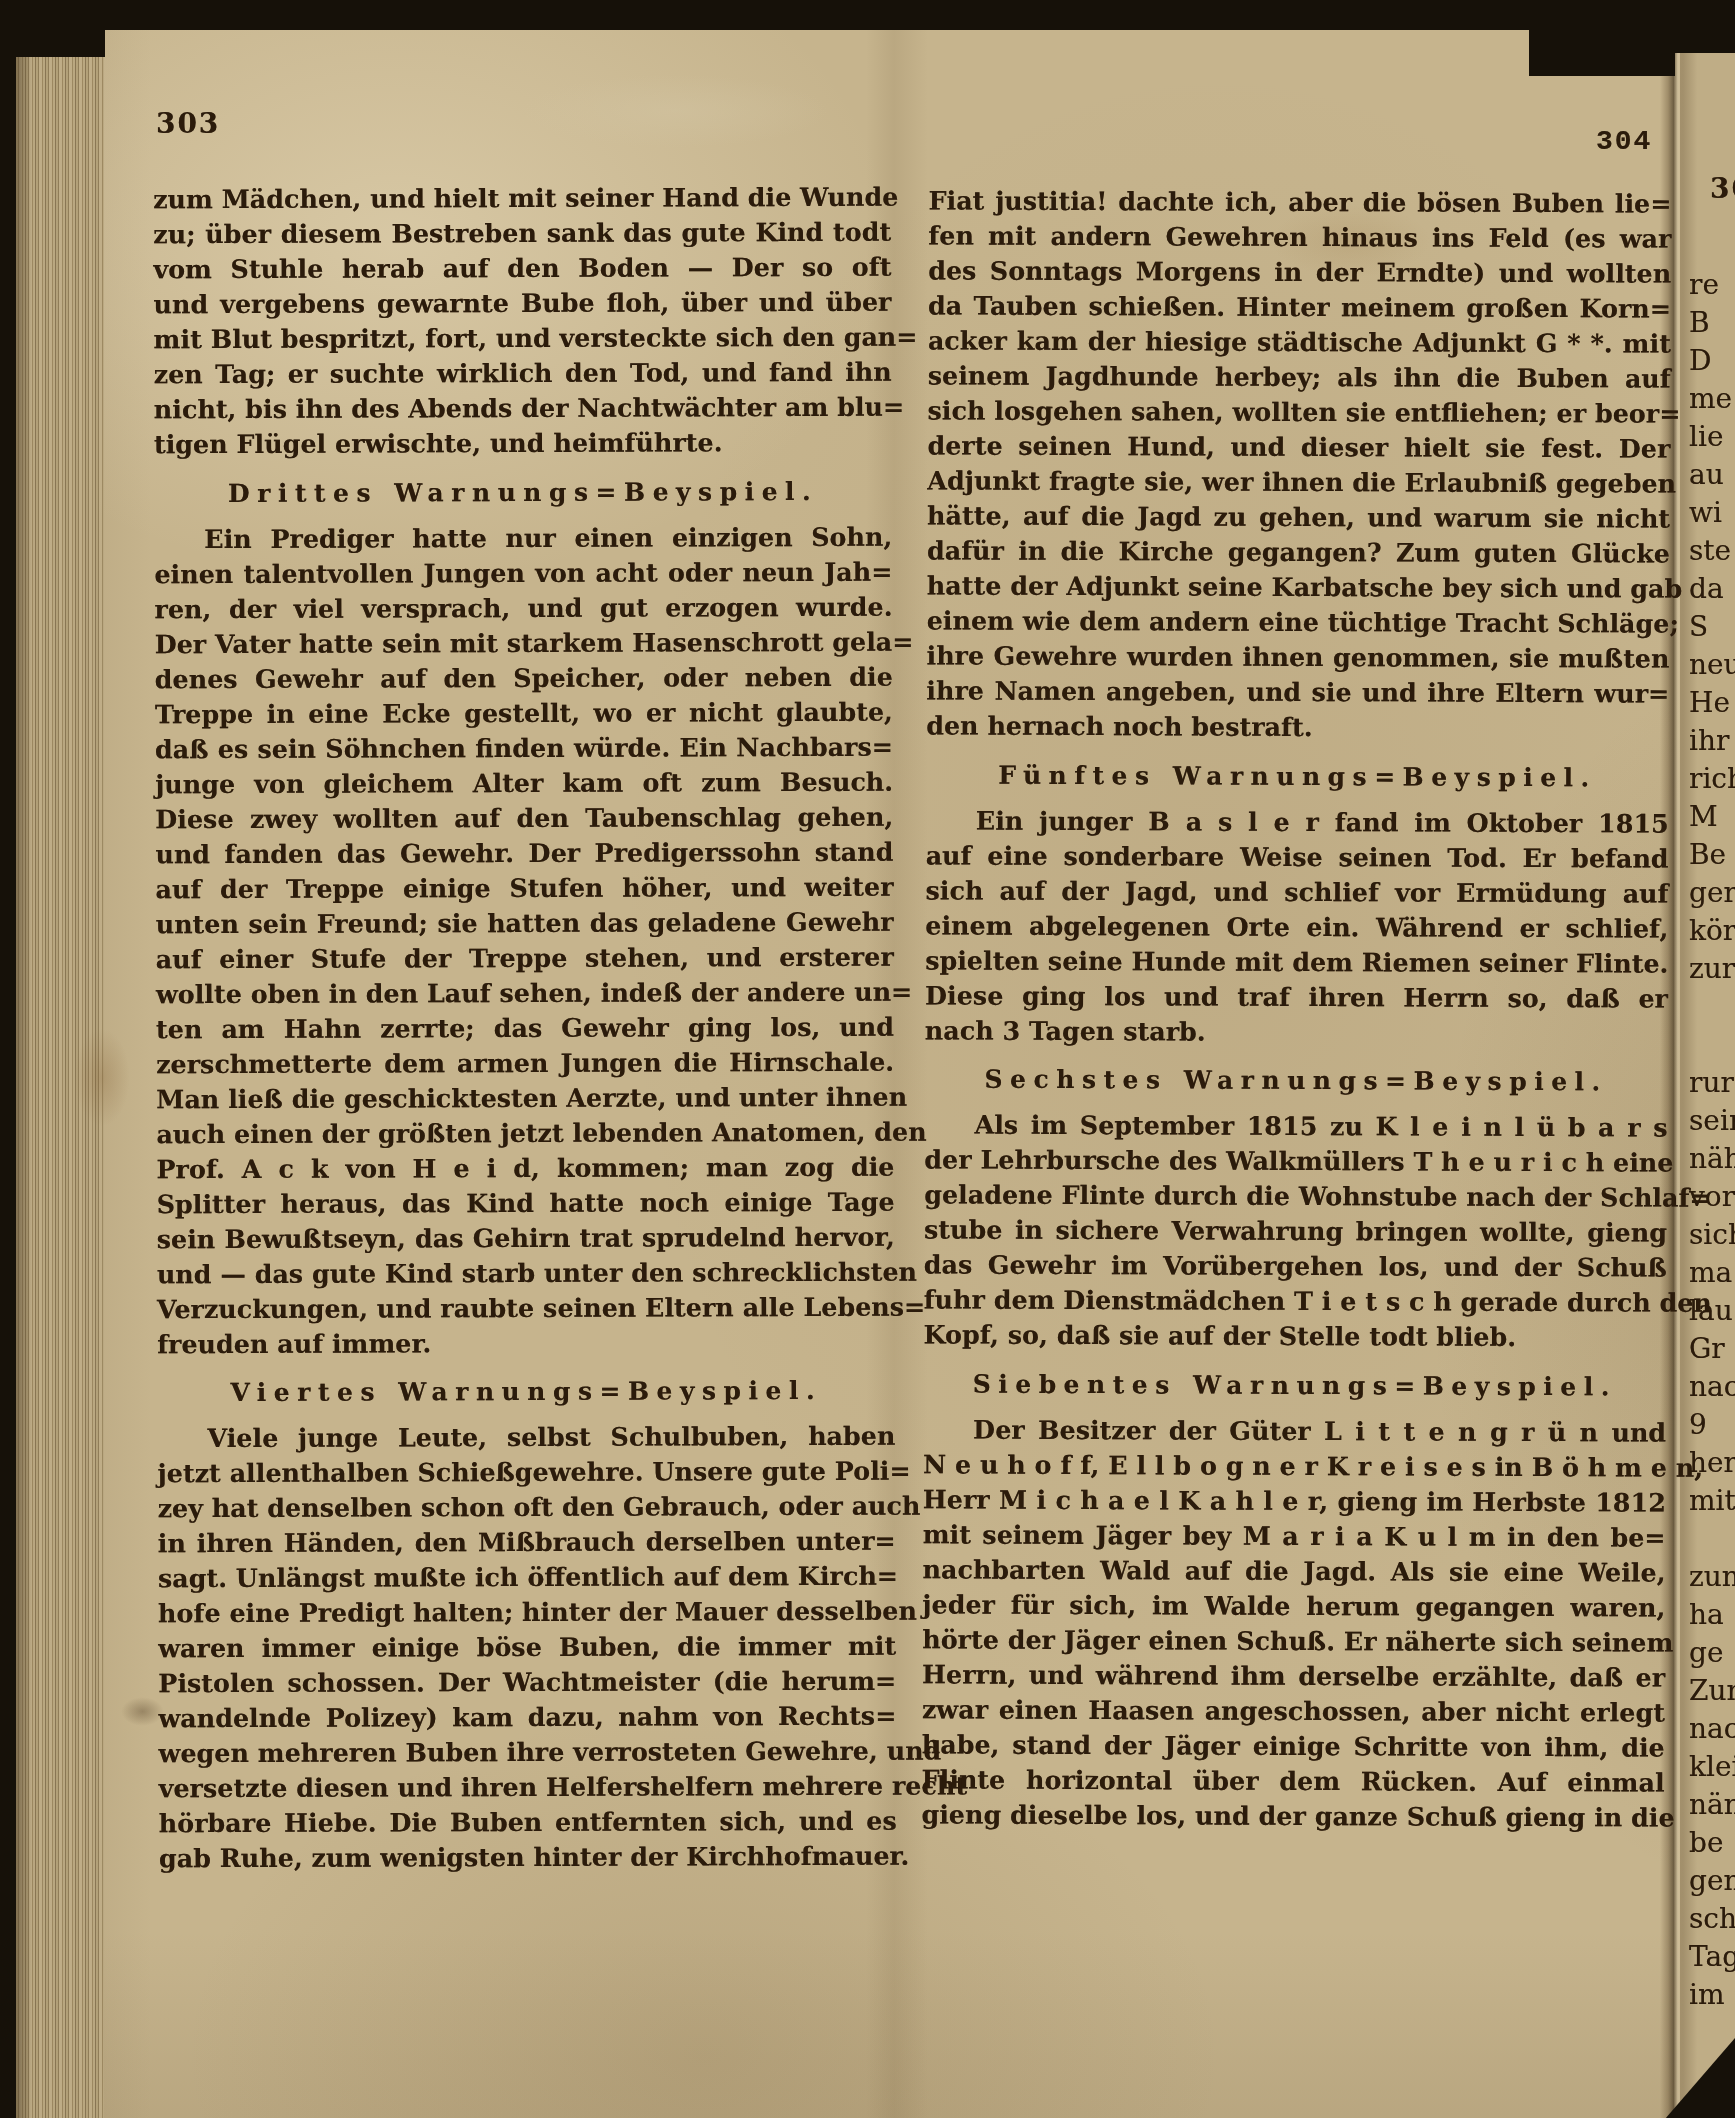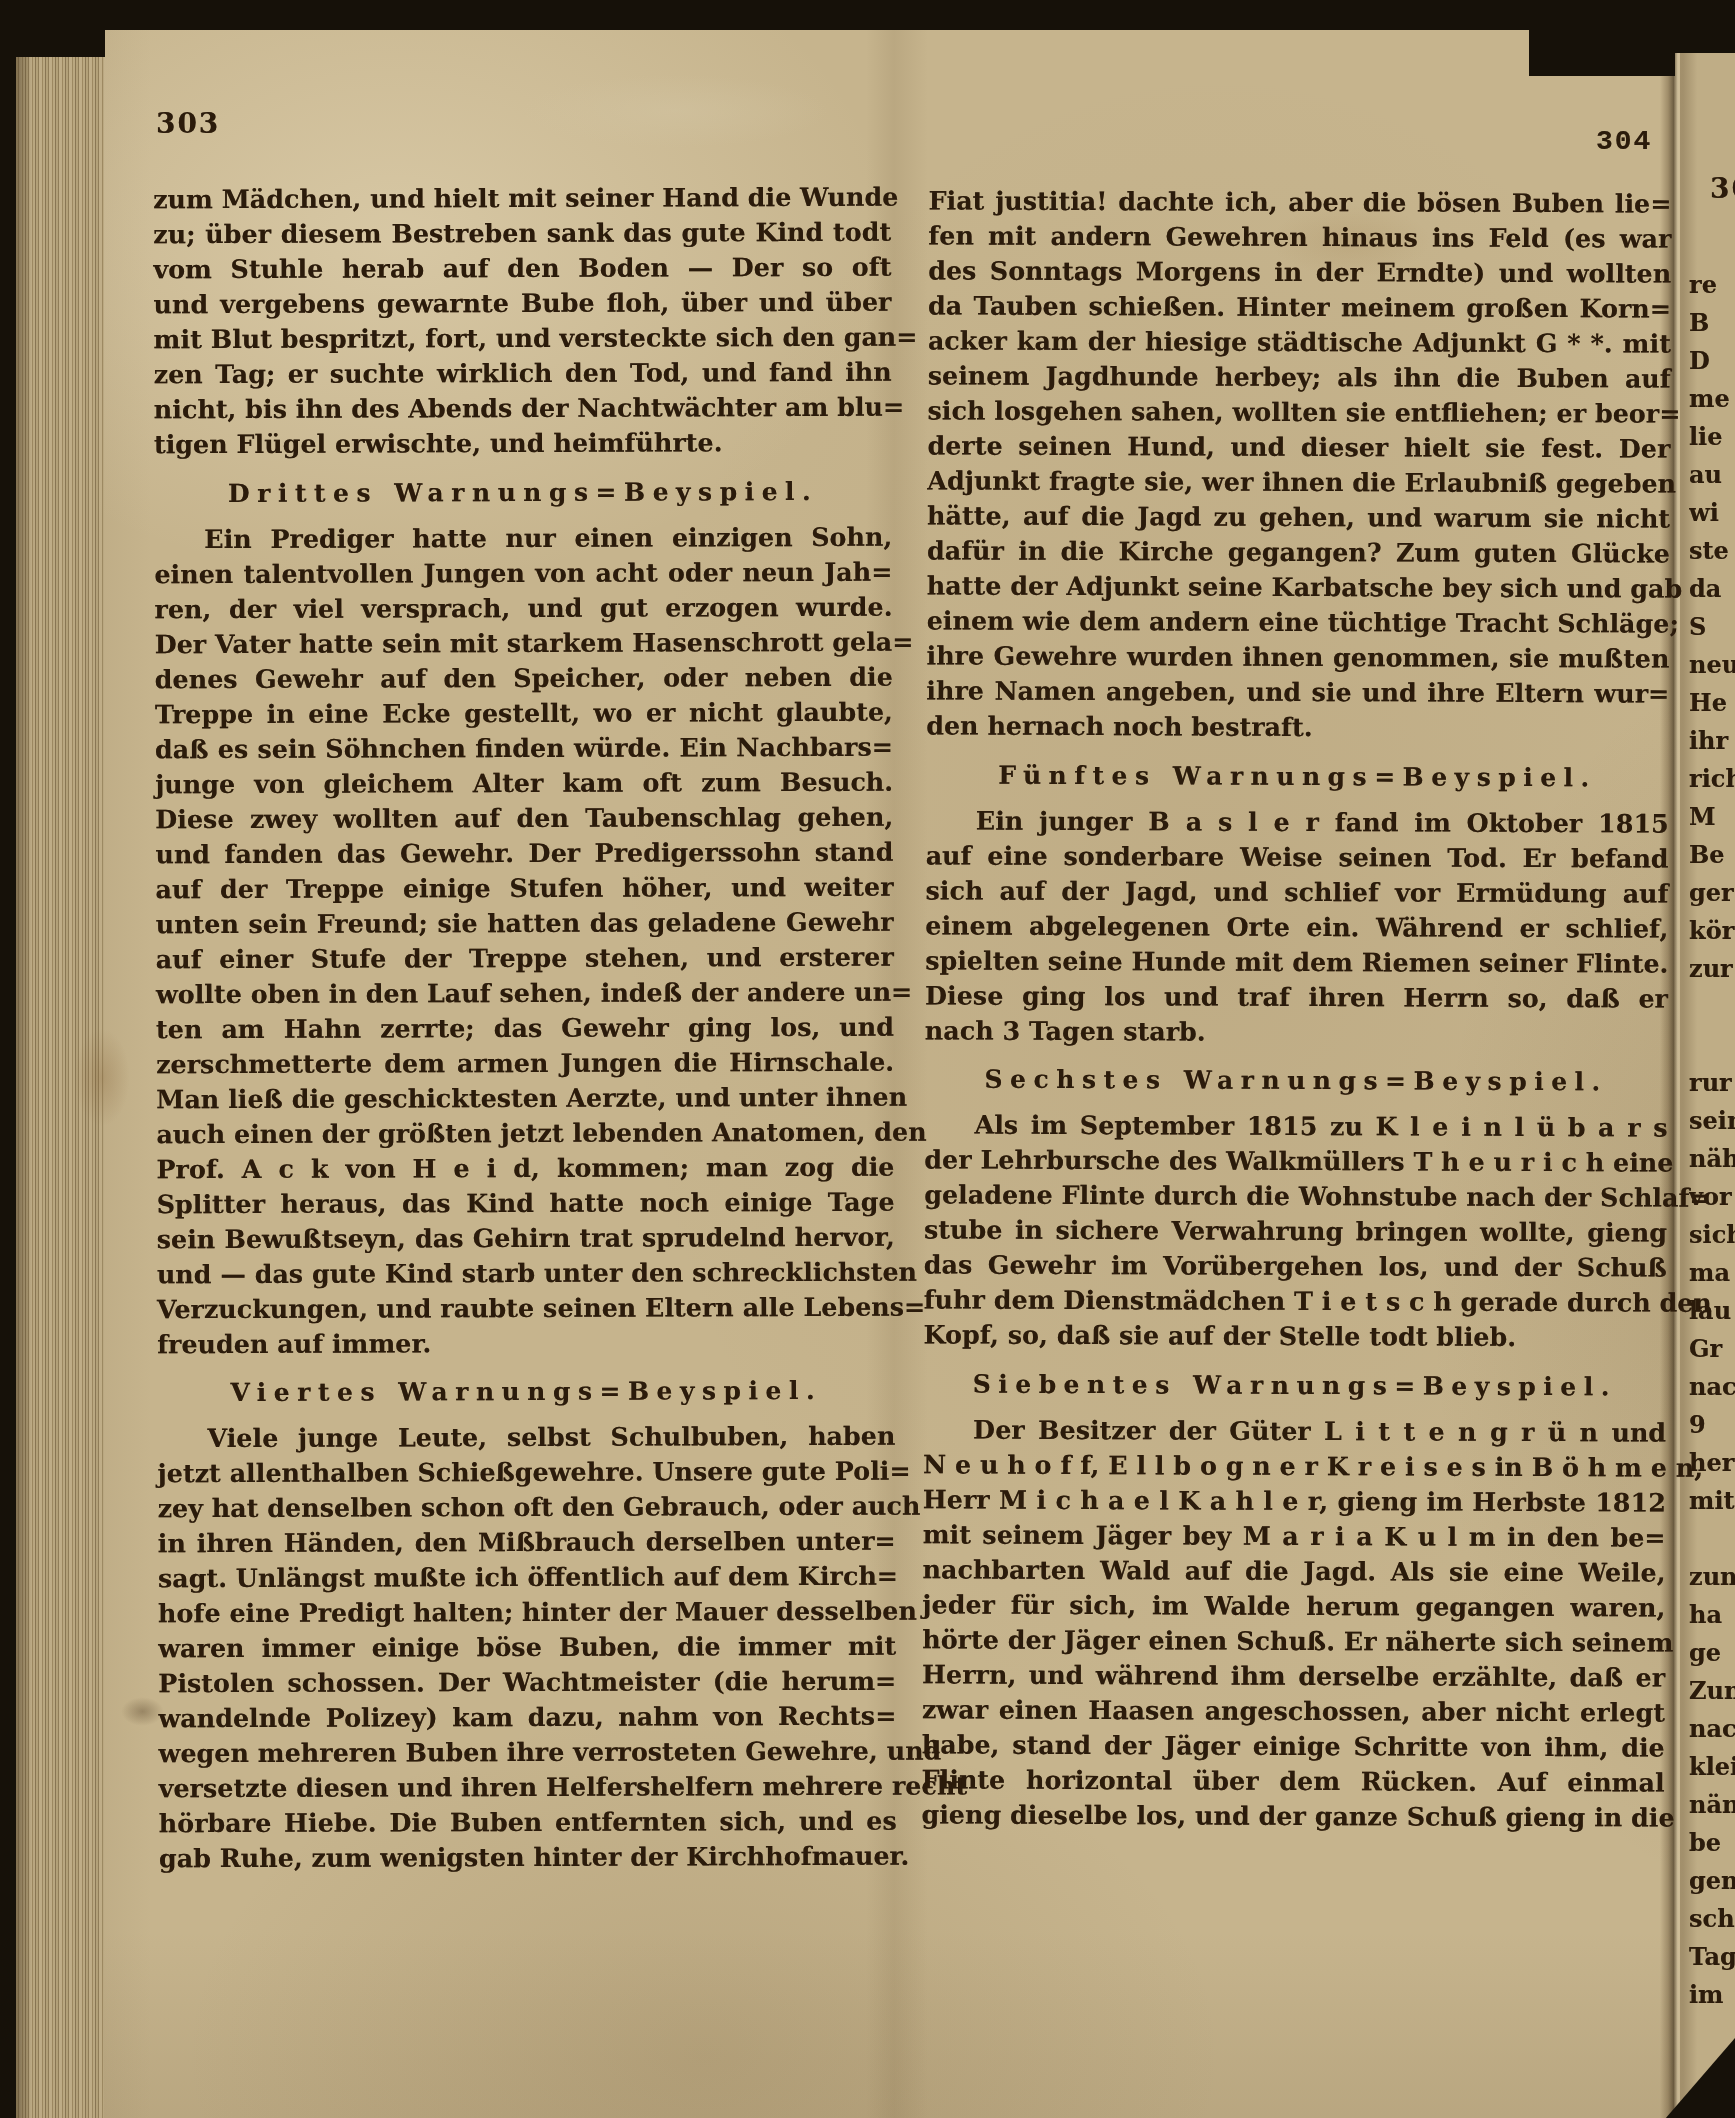--- a/index.html
+++ b/index.html
@@ -86,21 +86,21 @@
     white-space:nowrap;height:35px;overflow:visible;
   }
   .line.last{text-align-last:left;-moz-text-align-last:left;}
   .line.indent{padding-left:50px;}
   .heading{
     text-align:center;letter-spacing:0.30em;font-size:25px;
     margin:13.6px 0 11px 0;height:35px;line-height:35px;white-space:nowrap;
   }
   .sliver-col{
     position:absolute;left:1689px;top:266px;width:46px;
-    font-weight:700;font-size:24px;line-height:38px;overflow:hidden;
+    font-weight:400;font-size:28px;line-height:38px;overflow:hidden;
   }
   .sliver-col .line{height:38px;text-align:left;text-align-last:left;white-space:nowrap;}
 </style>
 </head>
 <body>
 
 <div class="scan">
   <div class="paper"></div>
   <div class="edge-band"></div>
   <div class="gutter-shade"></div>

